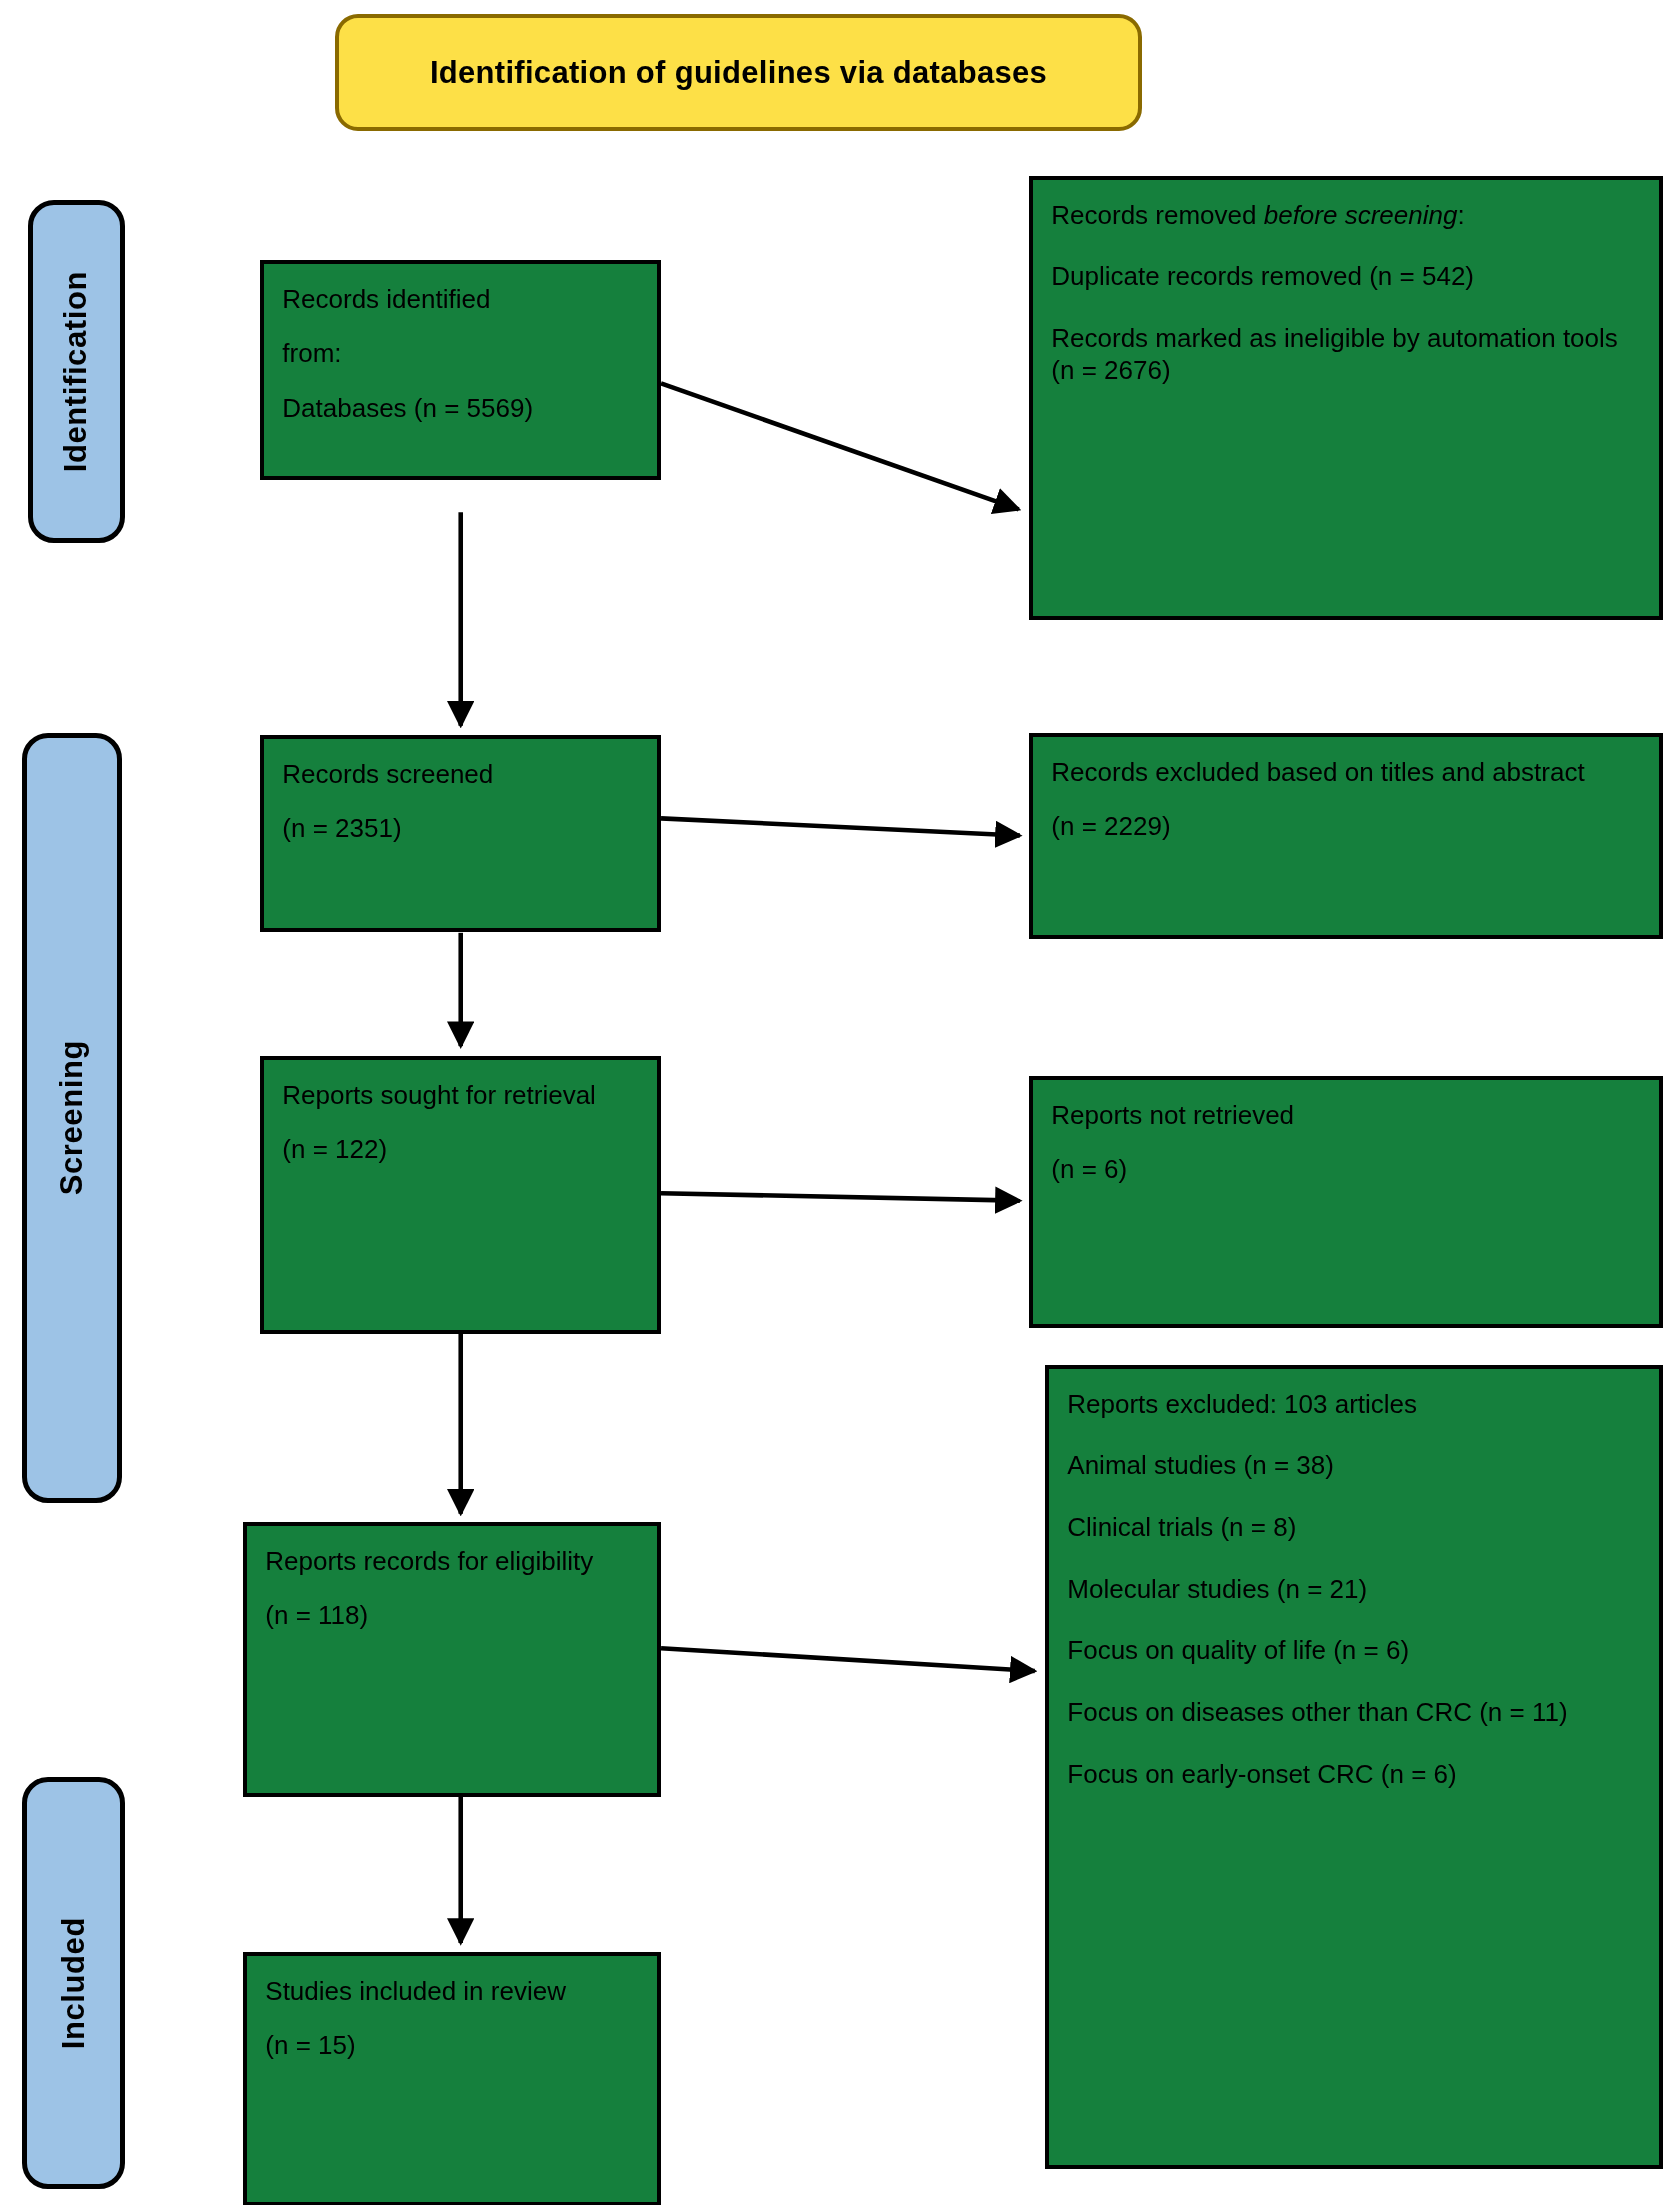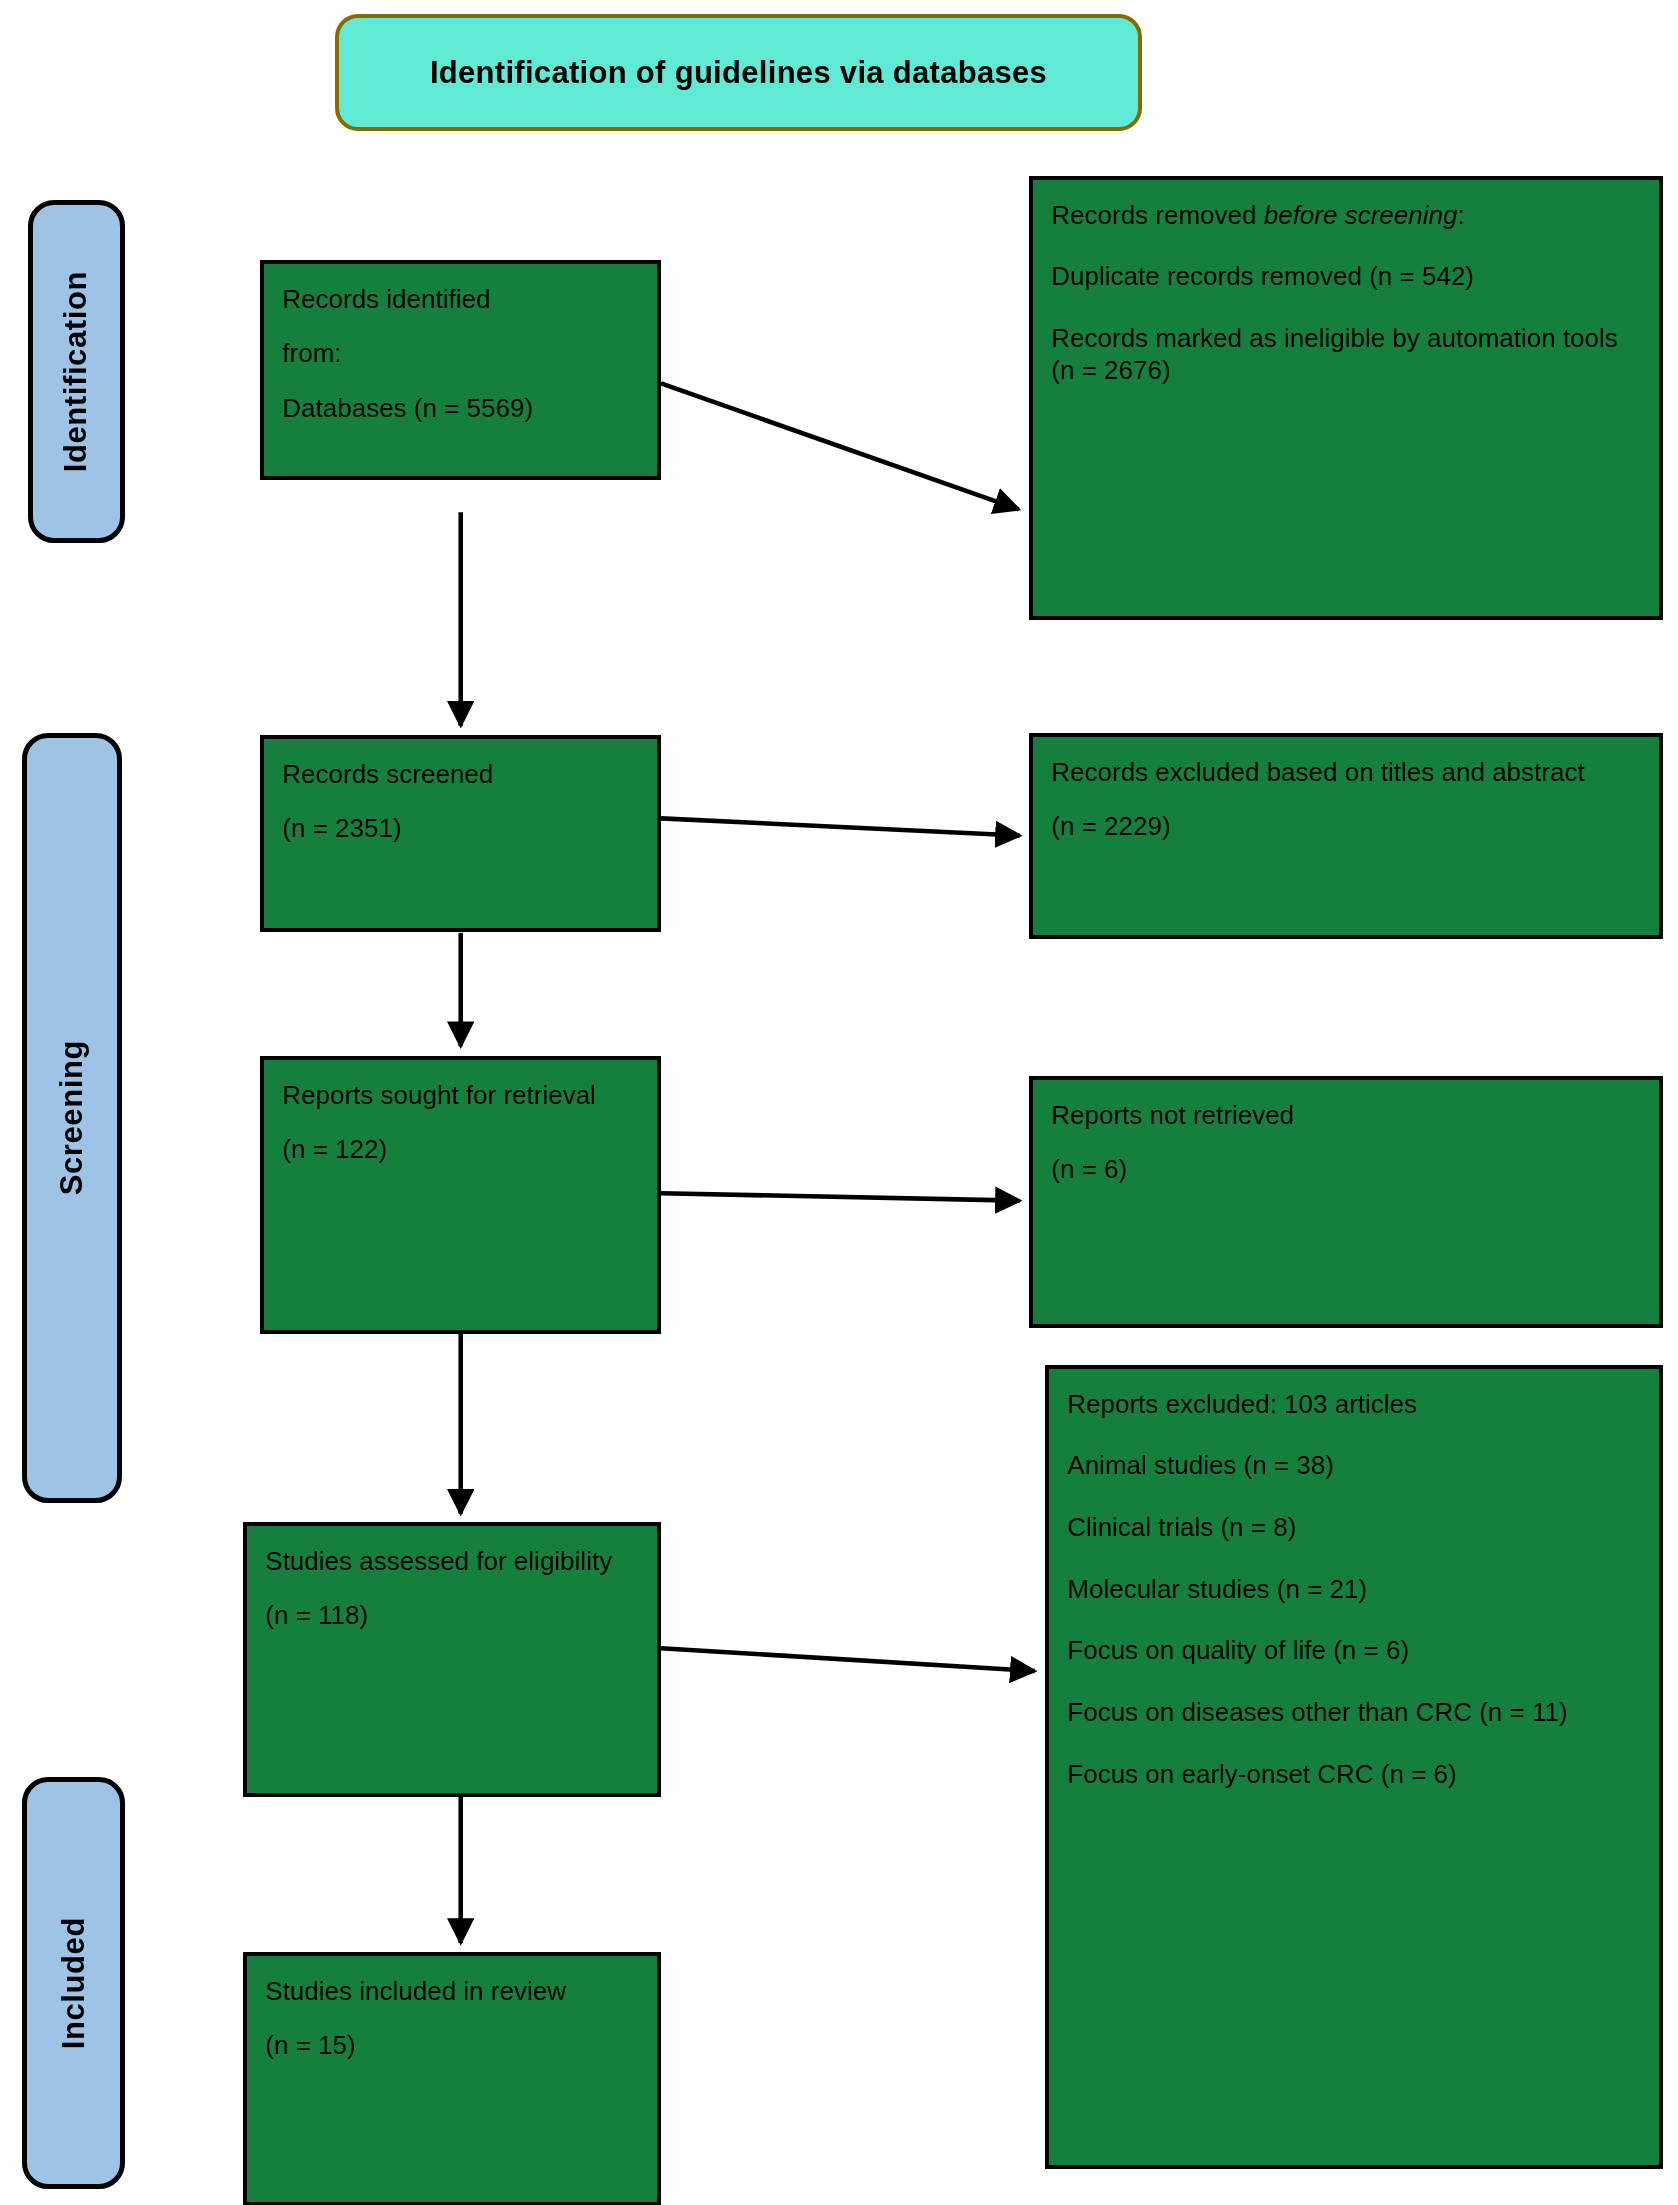--- a/index.html
+++ b/index.html
@@ -128,21 +128,21 @@
 
     <path d="M 1155 2085 L 1782 2098" stroke="#000000" stroke-width="8" fill="none" marker-end="url(#arrow)"></path>
 
     <path d="M 805 2330 L 805 2645" stroke="#000000" stroke-width="8" fill="none" marker-end="url(#arrow)"></path>
 
     <path d="M 1155 2880 L 1808 2920" stroke="#000000" stroke-width="8" fill="none" marker-end="url(#arrow)"></path>
 
     <path d="M 805 3140 L 805 3395" stroke="#000000" stroke-width="8" fill="none" marker-end="url(#arrow)"></path>
   </svg>
 
-  <div class="banner" style="background: #5eead4; border-color: rgb(138, 106, 0);">
+  <div class="banner" style="background: #fde047; border-color: rgb(138, 106, 0);">
     <span class="banner-text">Identification of guidelines via databases</span>
   </div>
 
   <div class="stage" id="stage-identification" style="background: rgb(157, 195, 230); border-color: rgb(0, 0, 0);">
     <span class="stage-text">Identification</span>
   </div>
 
   <div class="stage" id="stage-screening" style="background: rgb(157, 195, 230); border-color: rgb(0, 0, 0);">
     <span class="stage-text">Screening</span>
   </div>
@@ -177,21 +177,21 @@
     <p>Reports sought for retrieval</p>
     <p>(n = 122)</p>
   </div>
 
   <div class="box" id="box-notretr">
     <p>Reports not retrieved</p>
     <p>(n = 6)</p>
   </div>
 
   <div class="box" id="box-assessed">
-    <p>Studies assessed for eligibility</p>
+    <p>Reports records for eligibility</p>
     <p>(n = 118)</p>
   </div>
 
   <div class="box" id="box-exc-reports">
     <p>Reports excluded: 103 articles</p>
     <p>Animal studies (n = 38)</p>
     <p>Clinical trials (n = 8)</p>
     <p>Molecular studies (n = 21)</p>
     <p>Focus on quality of life (n = 6)</p>
     <p>Focus on diseases other than CRC (n = 11)</p>

